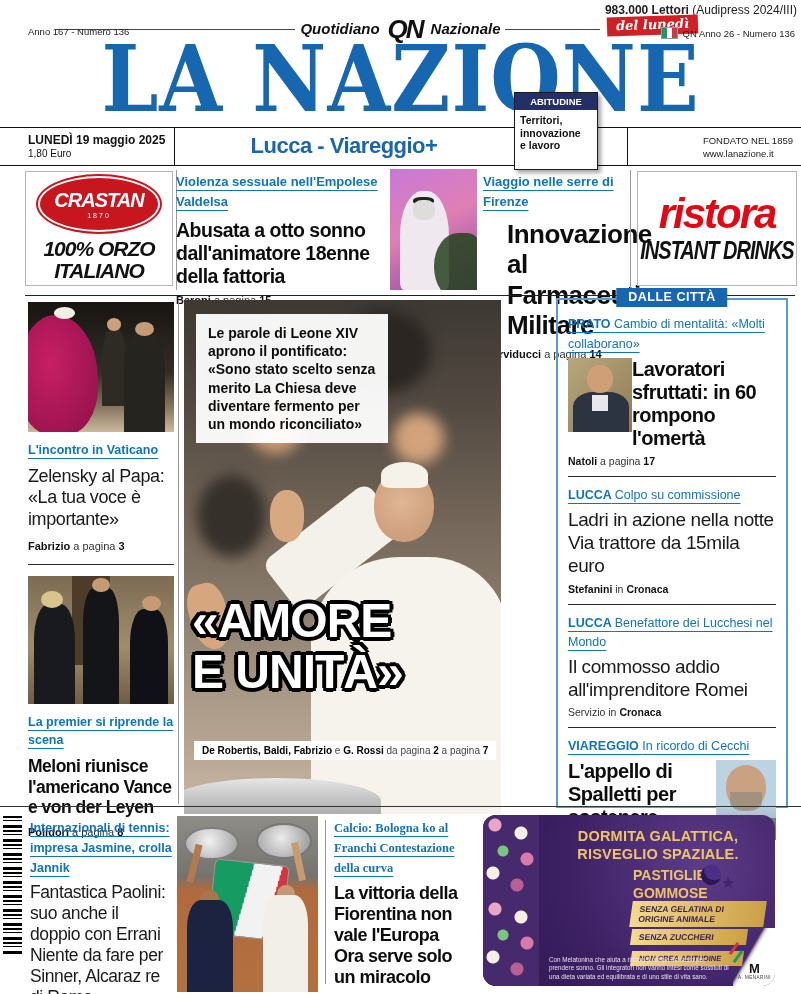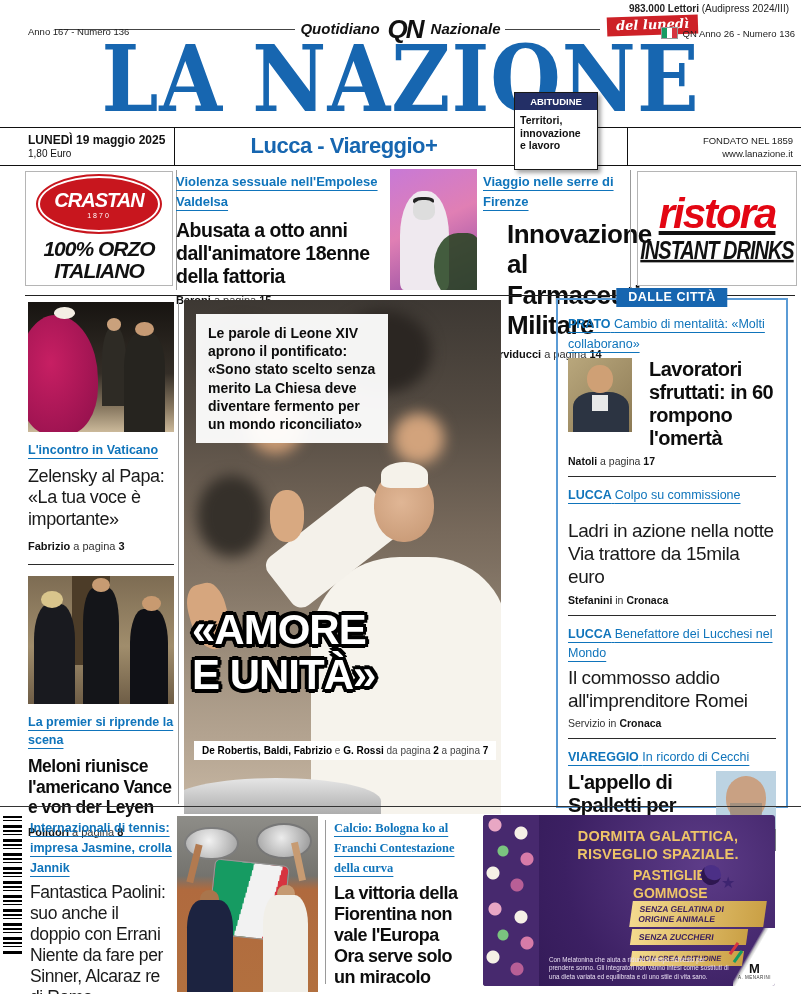--- a/index.html
+++ b/index.html
@@ -1,20 +1,20 @@
 <!DOCTYPE html>
 <html><head>
 <meta charset="utf-8">
 <style>
   html,body{margin:0;padding:0;background:#e8e8e8;}
   #page{position:relative;width:801px;height:994px;background:#fff;margin:0 auto;
         font-family:"Liberation Sans",sans-serif;color:#111;overflow:hidden;}
 
   
-  .readers{position:absolute;top:3px;right:12px;font-size:10px;color:#222;}
+  .readers{position:absolute;top:3px;right:4px;font-size:12px;color:#222;}
   .readers b{font-weight:700;}
   .qn-center{position:absolute;top:14px;left:0;width:100%;text-align:center;font-style:italic;font-weight:700;font-size:15px;}
   .qn-center .qn-logo{display:inline-block;font-style:italic;font-weight:900;font-size:26px;letter-spacing:-2px;margin:0 8px;vertical-align:-4px;}
   .rule{position:absolute;top:29px;border-top:1.5px solid #444;}
   .rule.l{left:55px;width:240px;}
   .rule.r{left:505px;width:95px;}
   .issue-left{position:absolute;top:26px;left:28px;font-size:9.5px;color:#222;}
   .dellunedi{position:absolute;top:16px;left:607px;background:#cd2127;color:#fff;
              font-family:"DejaVu Serif",serif;font-style:italic;font-weight:700;font-size:13px;
              padding:1px 9px 3px;transform:rotate(-2deg);}
@@ -33,21 +33,21 @@
   .qneco .body{font-weight:700;font-size:10.5px;line-height:1.2;padding:4px 5px;color:#111;}
 
   
   .dateband{position:absolute;top:127px;left:0;width:801px;height:37px;border-top:1px solid #111;border-bottom:1px solid #111;}
   .dateband .vl{position:absolute;top:0;bottom:0;border-left:1px solid #111;}
   .date-left{position:absolute;left:28px;top:5px;}
   .date-left .d{font-weight:700;font-size:12px;}
   .date-left .p{font-size:10px;margin-top:1px;}
   .edition{position:absolute;left:174px;width:340px;top:5px;text-align:center;
            color:#1766b0;font-weight:700;font-size:22px;letter-spacing:-0.5px;}
-  .founded{position:absolute;right:8px;top:7px;text-align:right;font-size:9.5px;line-height:1.35;color:#222;}
+  .founded{position:absolute;right:8px;top:7px;font-size:9.5px;line-height:1.35;color:#222;}
 
   
   .kicker{color:#0f74bb;font-weight:700;font-size:13px;line-height:1.5;
           text-decoration:underline;text-decoration-thickness:1px;text-underline-offset:4px;}
   .kicker .reg{font-weight:400;}
   .hl-b{font-weight:700;color:#0d0d0d;letter-spacing:-0.5px;line-height:1.17;}
   .hl-l{font-weight:400;color:#1a1a1a;letter-spacing:-0.4px;line-height:1.2;}
   .byline{font-size:11px;color:#333;}
   .byline b{color:#111;}
   .hdiv{border-top:1px solid #2b2b2b;}
@@ -66,21 +66,21 @@
   .art1 .hl-b{font-size:19.5px;margin-top:8px;}
   .serre{position:absolute;left:390px;top:169px;width:87px;height:121px;overflow:hidden;
          background:linear-gradient(155deg,#c879d6 0%,#e07fb4 45%,#8a48a2 100%);}
   .serre .suit{position:absolute;left:12%;top:18%;width:56%;height:82%;background:#efe9ef;border-radius:45% 45% 8% 8%;}
   .serre .mask{position:absolute;left:26%;top:26%;width:26%;height:16%;background:#ddd;border-radius:40%;}
   .serre .glasses{position:absolute;left:27%;top:23%;width:24%;height:7%;background:#222;border-radius:40%;}
   .serre .plant{position:absolute;right:-6%;bottom:-8%;width:55%;height:55%;background:#24431f;border-radius:50% 30% 40% 50%;opacity:.85;}
   .art2{position:absolute;left:483px;top:172px;width:142px;}
   .art2 .hl-b{font-size:26px;margin-top:8px;margin-left:24px;}
   .ristora{position:absolute;left:637px;top:171px;width:158px;height:113px;border:1px solid #b5b5b5;
-           display:flex;flex-direction:column;align-items:center;justify-content:center;text-decoration:underline;}
+           display:flex;flex-direction:column;align-items:center;justify-content:center;}
   .ristora .r1{color:#e30613;font-weight:900;font-style:italic;font-size:42px;letter-spacing:-2px;line-height:.9;}
   .ristora .r2{color:#111;font-weight:700;font-style:italic;font-size:20px;letter-spacing:-1px;transform:scaleY(1.25);margin-top:6px;}
   .strip-sep{position:absolute;top:295px;left:25px;width:770px;border-top:1px solid #222;}
 
   
   .leftcol{position:absolute;left:28px;top:302px;width:146px;}
   .leftcol .photo{width:146px;overflow:hidden;position:relative;}
   .leftcol .kicker{display:inline-block;margin-top:9px;font-size:12.5px;}
   .leftcol .hl{margin-top:6px;font-size:18px;}
   .leftcol .byline{margin-top:9px;}
@@ -111,34 +111,34 @@
   .pope .blob{position:absolute;border-radius:50%;filter:blur(7px);}
   .pope .body{position:absolute;right:-2%;bottom:-6%;width:62%;height:56%;background:#f6f3ec;border-radius:45% 40% 0 0/30% 26% 0 0;}
   .pope .sleeve{position:absolute;left:26%;top:42%;width:42%;height:12%;background:#f4f1ea;transform:rotate(-38deg);border-radius:12px;}
   .pope .hand{position:absolute;left:27%;top:37%;width:11%;height:10%;background:#d8a981;border-radius:45%;}
   .pope .hand2{position:absolute;left:2%;top:55%;width:12%;height:13%;background:#d6a67e;border-radius:45% 45% 60% 60%;transform:rotate(-15deg);}
   .pope .head{position:absolute;right:21%;top:33%;width:19%;height:14%;background:radial-gradient(circle at 45% 45%,#e0b695,#c49571);border-radius:48%;}
   .pope .zuc{position:absolute;right:23%;top:31.5%;width:15%;height:5%;background:#f5f2ea;border-radius:50% 50% 20% 20%;}
   .pope .rail{position:absolute;left:-4%;bottom:-2%;width:66%;height:9%;background:linear-gradient(180deg,#e6e6e6,#9d9d9d);border-radius:50% 50% 0 0;}
   .pope .quote{position:absolute;left:12px;top:14px;width:168px;background:rgba(255,255,255,.95);
                padding:10px 12px;font-weight:700;font-size:14px;line-height:1.3;color:#0c0c0c;}
-  .pope .amore{position:absolute;left:8px;top:308px;font-weight:800;font-size:42px;line-height:1.06;
+  .pope .amore{position:absolute;left:8px;top:296px;font-weight:800;font-size:48px;line-height:1.06;
                letter-spacing:-1px;color:#fff;white-space:nowrap;
                text-shadow:-3px -3px 0 #000,3px -3px 0 #000,-3px 3px 0 #000,3px 3px 0 #000,
                            -4px 0 0 #000,4px 0 0 #000,0 -4px 0 #000,0 4px 0 #000;}
   .pope .cap{position:absolute;left:10px;bottom:54px;background:#fff;padding:4px 8px;font-size:10px;color:#444;white-space:nowrap;}
   .pope .cap b{color:#000;}
 
   
   .rightcol{position:absolute;left:556px;top:298px;width:232px;height:510px;border:2px solid #5b9bd5;
             box-sizing:border-box;padding:14px 10px 0;}
   .rc-tab{position:absolute;top:-12px;left:50%;transform:translateX(-50%);background:#1766b0;color:#fff;
           font-weight:700;font-size:12.5px;letter-spacing:.5px;padding:2px 12px 3px;white-space:nowrap;}
   .rc-item .kicker{font-size:12.5px;}
-  .rc-row{display:flex;gap:17px;margin-top:4px;}
+  .rc-row{display:flex;gap:0;margin-top:4px;}
   .rc-thumb{flex:0 0 auto;position:relative;overflow:hidden;}
   .th-prato{width:64px;height:74px;background:linear-gradient(135deg,#b9a77c,#8c7a55);}
   .th-prato .suit{position:absolute;left:8%;bottom:-4%;width:88%;height:58%;background:#2c3442;border-radius:35% 35% 0 0;}
   .th-prato .shirt{position:absolute;left:38%;bottom:28%;width:24%;height:22%;background:#e8e8e8;}
   .th-prato .head{position:absolute;left:30%;top:10%;width:40%;height:38%;background:#cfa075;border-radius:48%;}
   .th-spalletti{width:60px;height:80px;background:linear-gradient(180deg,#bcd3e2 55%,#8f9aa0 100%);}
   .th-spalletti .head{position:absolute;left:16%;top:6%;width:68%;height:56%;background:#c9a183;border-radius:48%;}
   .th-spalletti .beard{position:absolute;left:24%;top:40%;width:52%;height:24%;background:#9a8d80;border-radius:0 0 45% 45%;opacity:.8;}
   .th-spalletti .shirt{position:absolute;left:0;bottom:0;width:100%;height:28%;background:#767d82;}
   .rc-hl0{font-size:20px;line-height:1.16;}
@@ -164,21 +164,21 @@
   .ph-tennis .t1{position:absolute;left:5%;top:6%;width:36%;height:17%;background:radial-gradient(circle at 45% 40%,#f2f2f2,#9c9c9c);border:2px solid #7d7d7d;border-radius:50%;}
   .ph-tennis .t2{position:absolute;right:4%;top:4%;width:37%;height:18%;background:radial-gradient(circle at 45% 40%,#ececec,#8f8f8f);border:2px solid #777;border-radius:50%;}
   .ph-tennis .a1{position:absolute;left:10%;top:16%;width:5%;height:22%;background:#b27a50;transform:rotate(14deg);}
   .ph-tennis .a2{position:absolute;right:11%;top:15%;width:5%;height:22%;background:#c79b72;transform:rotate(-12deg);}
   .vdiv-bot{left:325px;top:820px;height:164px;}
   .fio{position:absolute;left:334px;top:818px;width:126px;}
   .fio .kicker{font-size:12.5px;font-family:Liberation Serif, serif;}
   .fio .hl{margin-top:6px;font-size:18px;}
 
   
-  .laila{position:absolute;left:483px;top:815px;width:292px;height:171px;overflow:hidden;border-radius:3px;
+  .laila{position:absolute;left:483px;top:815px;width:292px;height:171px;overflow:hidden;border-radius:13px;
          background:radial-gradient(circle at 75% 30%,#5d3c88 0%,#3c2063 55%,#2e1750 100%);}
   .laila .flowers{position:absolute;left:0;top:0;width:56px;height:100%;
       background-image:
         radial-gradient(circle at 12px 10px,#e8a7c4 0 6px,transparent 7px),
         radial-gradient(circle at 38px 18px,#f5f0e6 0 6px,transparent 7px),
         radial-gradient(circle at 20px 36px,#7ac47f 0 5px,transparent 6px),
         radial-gradient(circle at 44px 44px,#d77ba8 0 6px,transparent 7px),
         radial-gradient(circle at 10px 58px,#f5f0e6 0 6px,transparent 7px),
         radial-gradient(circle at 34px 70px,#b85f96 0 6px,transparent 7px);
       background-size:56px 84px;background-repeat:repeat-y;background-color:#47296e;}
@@ -258,21 +258,21 @@
   <div class="crastan">
     <div class="oval">
       <div class="b">CRASTAN</div>
       <div class="y">1870</div>
     </div>
     <div class="tag">100% ORZO ITALIANO</div>
   </div>
   <div class="vdiv vdiv-top1"></div>
   <div class="art1">
     <span class="kicker">Violenza sessuale nell'Empolese Valdelsa</span>
-    <div class="hl-b">Abusata a otto anni dall'animatore 18enne della fattoria</div>
+    <div class="hl-b">Abusata a otto sonno dall'animatore 18enne della fattoria</div>
     <div class="byline" style="margin-top:7px">
       <b>Baroni</b>
       <span>a pagina</span>
       <b>15</b>
     </div>
   </div>
   <div class="serre">
     <div class="suit"></div>
     <div class="glasses"></div>
     <div class="mask"></div>
@@ -379,21 +379,21 @@
       <div class="byline">
         <b>Natoli</b>
         <span>a pagina</span>
         <b>17</b>
       </div>
       <div class="hdiv"></div>
     </div>
 
     <div class="rc-item">
       <span class="kicker"><span>LUCCA</span> <span class="reg">Colpo su commissione</span></span>
-      <div class="hl-l rc-hl1" style="margin-top:14px">
+      <div class="hl-l rc-hl1" style="margin-top:3px">
         <div>Ladri in azione nella notte</div>
         <div>Via trattore da 15mila euro</div>
       </div>
       <div class="byline">
         <b>Stefanini</b>
         <span>in</span>
         <b>Cronaca</b>
       </div>
       <div class="hdiv"></div>
     </div>

